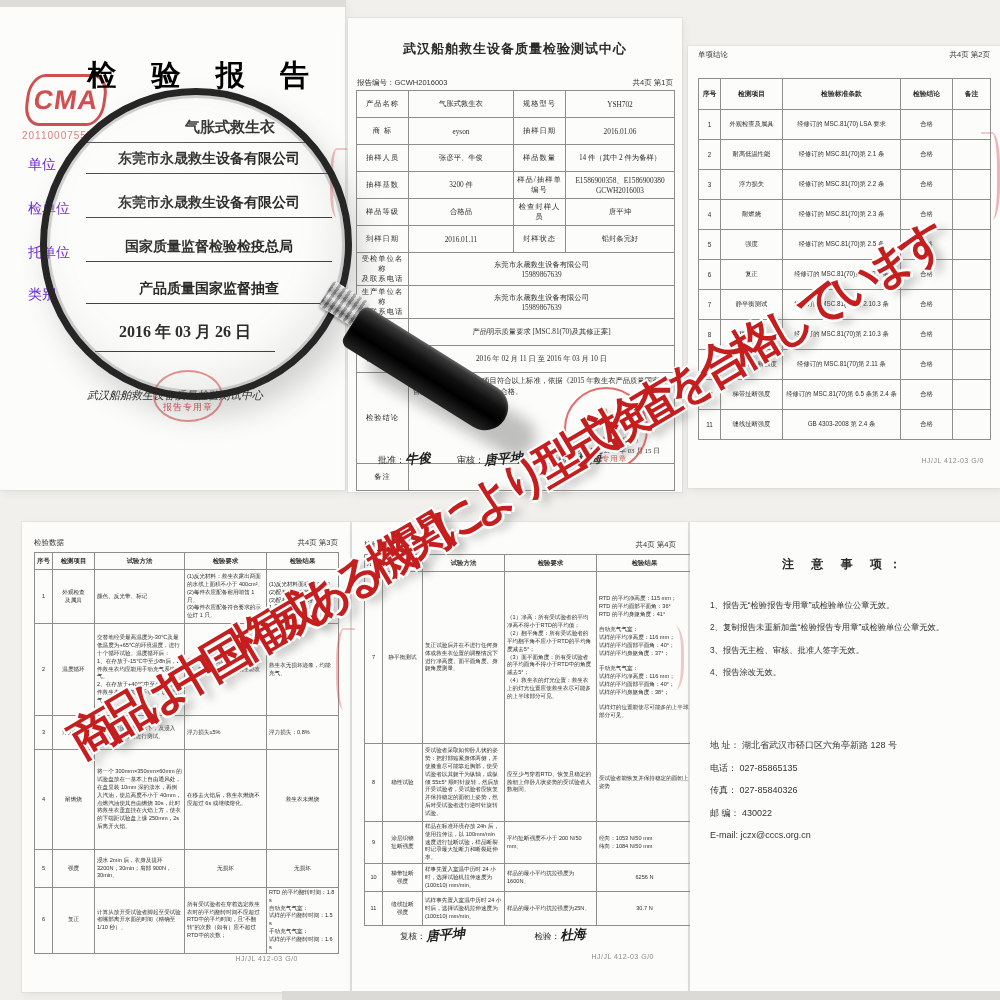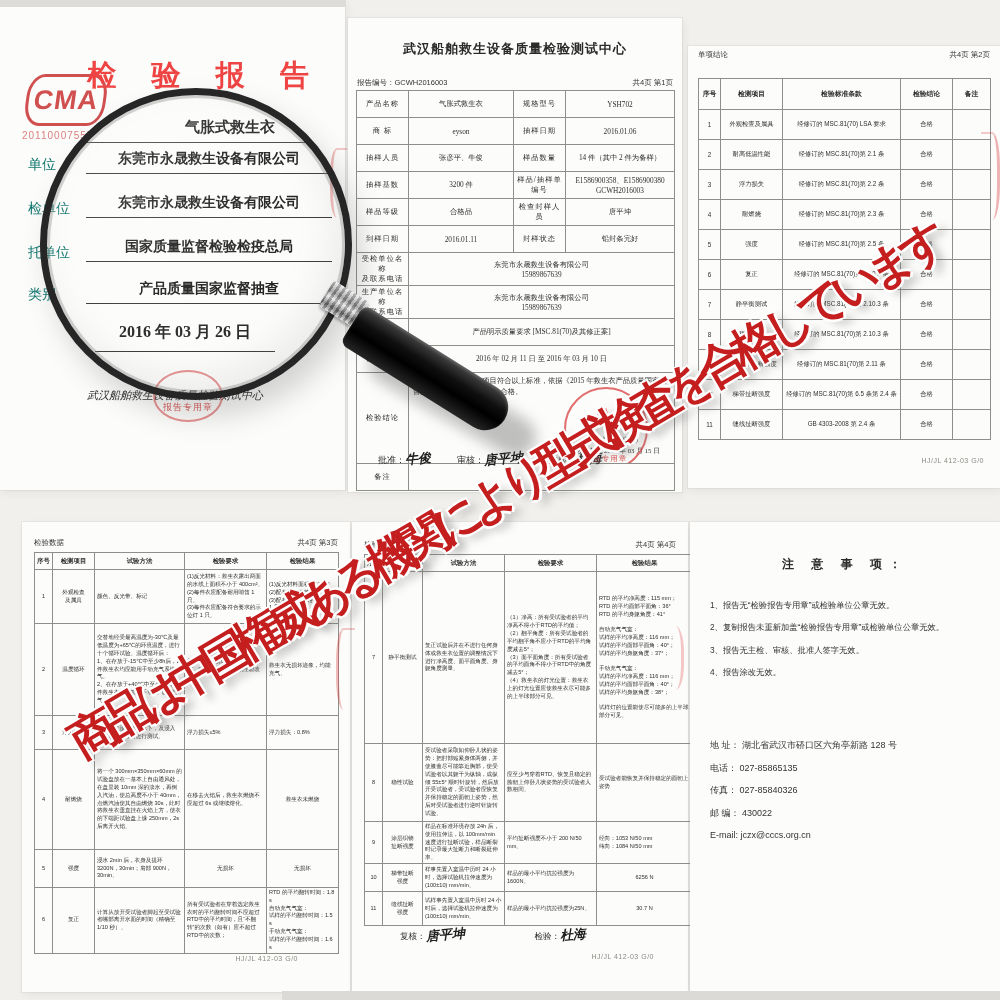--- a/index.html
+++ b/index.html
@@ -7,27 +7,27 @@
           font-family:"Liberation Sans","DejaVu Sans",sans-serif;color:#2b2b2b;}
   .page{position:absolute;background:#fcfcfa;box-shadow:0 0 0 1px rgba(0,0,0,.04),2px 3px 9px rgba(0,0,0,.06);}
   .pre{white-space:pre-line;}
   
   .pg-cover{left:0;top:0;width:345px;height:490px;}
   .cma-box{position:absolute;left:26px;top:74px;width:74px;height:46px;border:3px solid #d05050;
            border-radius:16px/22px;transform:skewX(-8deg);display:flex;align-items:center;justify-content:center;}
   .cma-txt{font-size:27px;font-weight:bold;color:#d05050;letter-spacing:1px;}
   .cma-num{position:absolute;left:22px;top:130px;font-size:10px;color:#d98080;letter-spacing:1px;}
   .cover-title{position:absolute;left:72px;top:56px;width:266px;text-align:center;font-size:29px;
-               font-weight:bold;letter-spacing:14px;color:#ef4444;font-family:"Liberation Serif","DejaVu Serif",serif;}
+               font-weight:bold;letter-spacing:14px;color:#000000;font-family:"Liberation Serif","DejaVu Serif",serif;}
   .cover-product{position:absolute;left:140px;top:118px;width:180px;text-align:center;font-size:15px;
                  font-weight:bold;font-family:"Liberation Serif","DejaVu Serif",serif;}
   .u-line{position:absolute;left:86px;width:226px;border-top:1.5px solid #4a4a4a;}
   .cv-row{position:absolute;left:28px;width:304px;display:flex;align-items:flex-end;
           font-family:"Liberation Serif","DejaVu Serif",serif;}
-  .cv-label{width:58px;font-size:14px;color:#0f766e;}
+  .cv-label{width:58px;font-size:14px;color:#6d28d9;}
   .cv-value{flex:1;text-align:center;font-size:14px;font-weight:bold;border-bottom:1.5px solid #3c3c3c;padding-bottom:5px;color:#222;}
   .cv-date{position:absolute;left:95px;top:322px;width:180px;text-align:center;font-size:16px;font-weight:bold;
            border-bottom:1.5px solid #3c3c3c;padding-bottom:8px;font-family:"Liberation Serif","DejaVu Serif",serif;}
   .cover-footer{position:absolute;left:52px;top:388px;width:246px;text-align:center;font-size:11px;
                 font-style:italic;color:#2e2e2e;}
   .cover-seal{position:absolute;left:153px;top:370px;width:66px;height:48px;border:2px solid rgba(212,55,55,.55);
               border-radius:50%;z-index:3;display:flex;align-items:flex-end;justify-content:center;}
   .cover-seal span{font-size:9px;color:rgba(212,55,55,.85);padding-bottom:6px;letter-spacing:1px;}
   .edge-stamp{position:absolute;border-left:3px solid rgba(218,70,70,.45);border-top:2px solid rgba(218,70,70,.35);
               border-radius:40% 0 0 40%;opacity:.8;}

